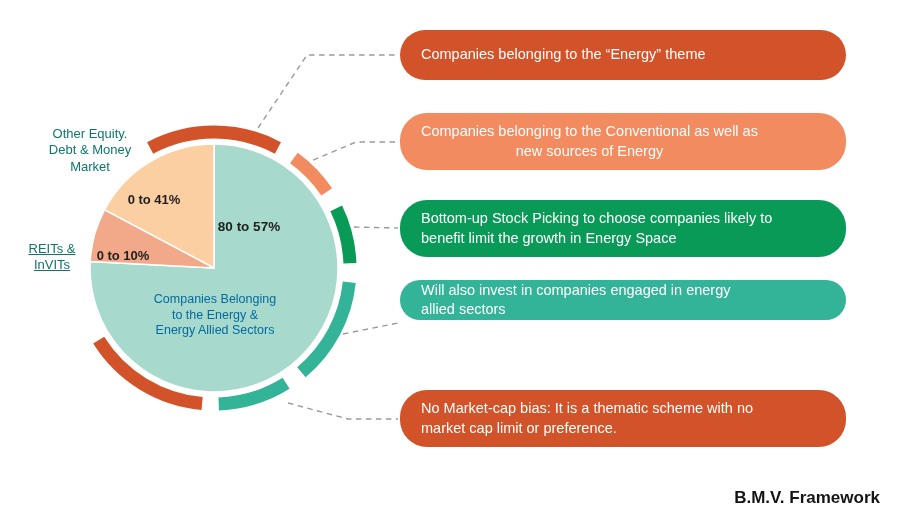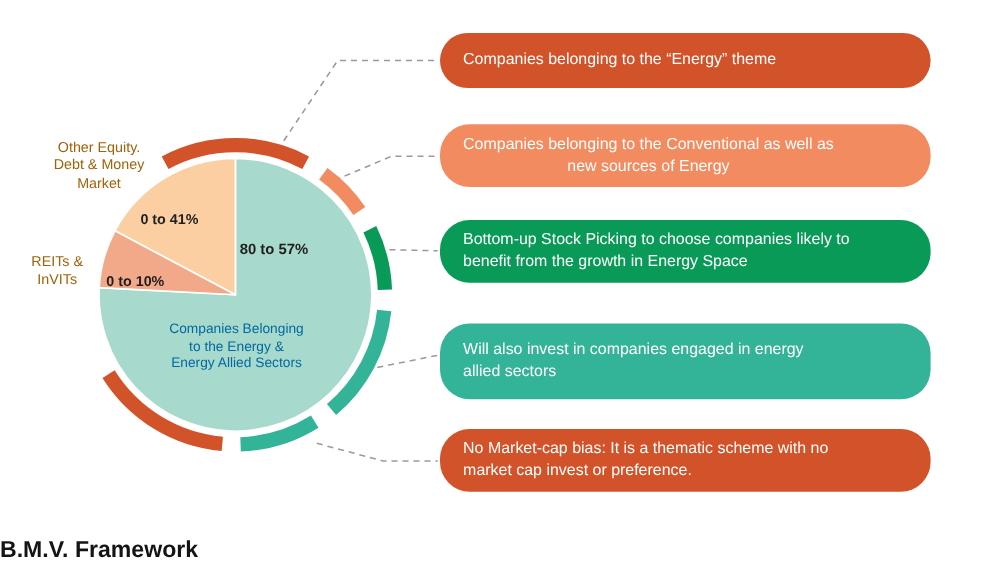--- a/index.html
+++ b/index.html
@@ -28,36 +28,36 @@
     align-items: center;
     padding: 0 30px 0 21px;
     font-size: 14.5px;
     line-height: 1.32;
   }
   .callout span { white-space: pre-line; }
   .callout.single { border-radius: 25px; align-items: center; }
 
   .pie-text {
     position: absolute;
-    color: #a16207;
+    color: #0f766e;
     text-align: center;
     white-space: pre-line;
     font-size: 13px;
     line-height: 1.25;
   }
   .pie-text.bold { font-weight: bold; color: #1f1f1f; }
   .pie-text.center-label { font-size: 12.5px; color: #0369a1; }
 
   .diagram-title {
     position: absolute;
     left: 0;
     top: 488px;
     width: 880px;
-    text-align: left;
-    font-size: 21px;
+    text-align: right;
+    font-size: 17px;
     font-weight: bold;
     color: #141414;
   }
 </style>
 </head>
 <body>
 
 <div class="canvas">
 
   <svg class="layer" width="913" height="519" viewBox="0 0 913 519">
@@ -77,21 +77,21 @@
 
     <path class="slice" d="M 214 268 L 90.2 261.5 A 124 124 0 1 0 214 144 Z" fill="#A7DACC"></path>
     <path class="slice" d="M 214 268 L 214 144 A 124 124 0 0 0 104.5 209.8 Z" fill="#FBCFA2"></path>
     <path class="slice" d="M 214 268 L 104.5 209.8 A 124 124 0 0 0 90.2 261.5 Z" fill="#F2A98A"></path>
   </svg>
 
   <div class="pie-text" style="left:36px; top:126px; width:108px;">Other Equity.
 Debt &amp; Money
 Market</div>
 
-  <div class="pie-text" style="left:20px; top:230px; width:64px;">REITs &amp;
+  <div class="pie-text" style="left:20px; top:241px; width:64px;text-decoration:underline;">REITs &amp;
 InVITs</div>
 
   <div class="pie-text bold" style="left:117px; top:192px; width:74px;">0 to 41%</div>
 
   <div class="pie-text bold" style="left:88px; top:248px; width:70px;">0 to 10%</div>
 
   <div class="pie-text bold" style="left:206px; top:219px; width:86px; font-size:13.5px;">80 to 57%</div>
 
   <div class="pie-text center-label" style="left:133px; top:292px; width:164px;">Companies Belonging
 to the Energy &amp;
@@ -101,28 +101,28 @@
     <span>Companies belonging to the “Energy” theme</span>
   </div>
 
   <div class="callout" style="top: 113px; height: 57px; background: rgb(242, 139, 96); text-align: center;">
     <span>Companies belonging to the Conventional as well as
 new sources of Energy</span>
   </div>
 
   <div class="callout" style="top: 200px; height: 57px; background: rgb(10, 154, 88);">
     <span>Bottom-up Stock Picking to choose companies likely to
-benefit from the growth in Energy Space</span>
+benefit limit the growth in Energy Space</span>
   </div>
 
-  <div class="callout" style="top: 294px; height: 69px; background: rgb(51, 179, 151);">
+  <div class="callout" style="top: 280px; height: 40px; background: rgb(51, 179, 151);">
     <span>Will also invest in companies engaged in energy
 allied sectors</span>
   </div>
 
   <div class="callout" style="top: 390px; height: 57px; background: rgb(210, 83, 42);">
     <span>No Market-cap bias: It is a thematic scheme with no
-market cap invest or preference.</span>
+market cap limit or preference.</span>
   </div>
 
   <div class="diagram-title">B.M.V. Framework</div>
 
 </div>
 
 </body></html>

